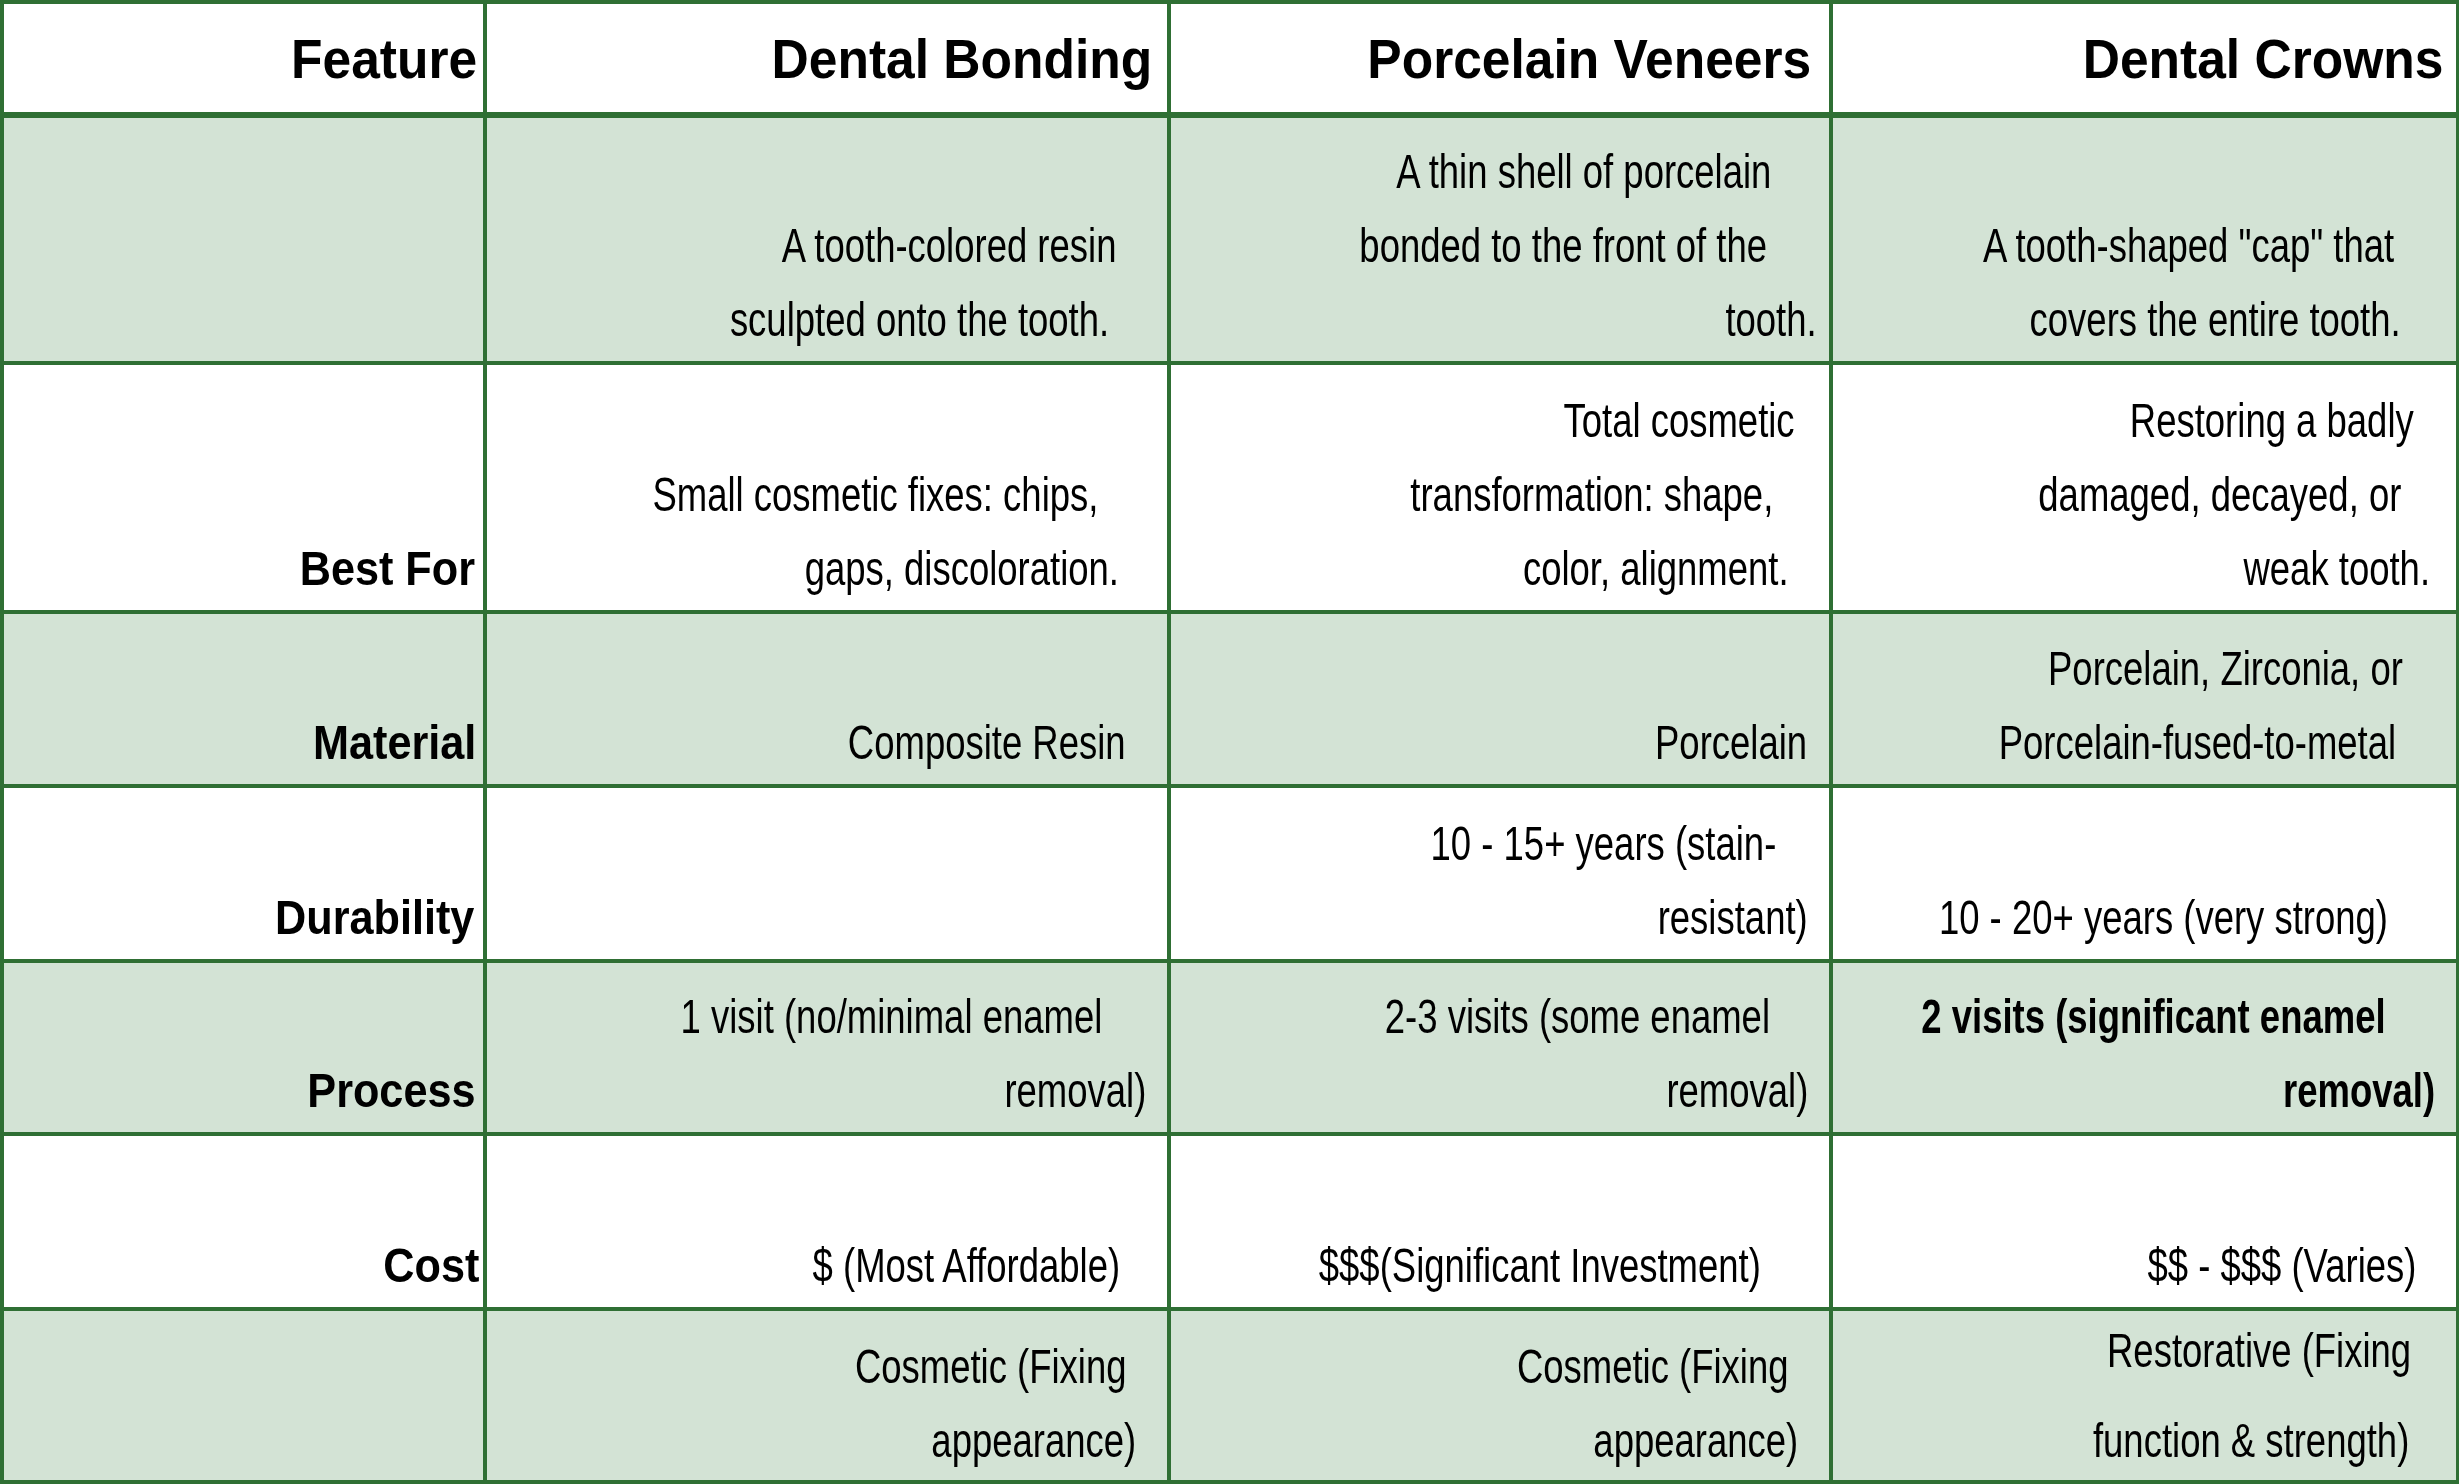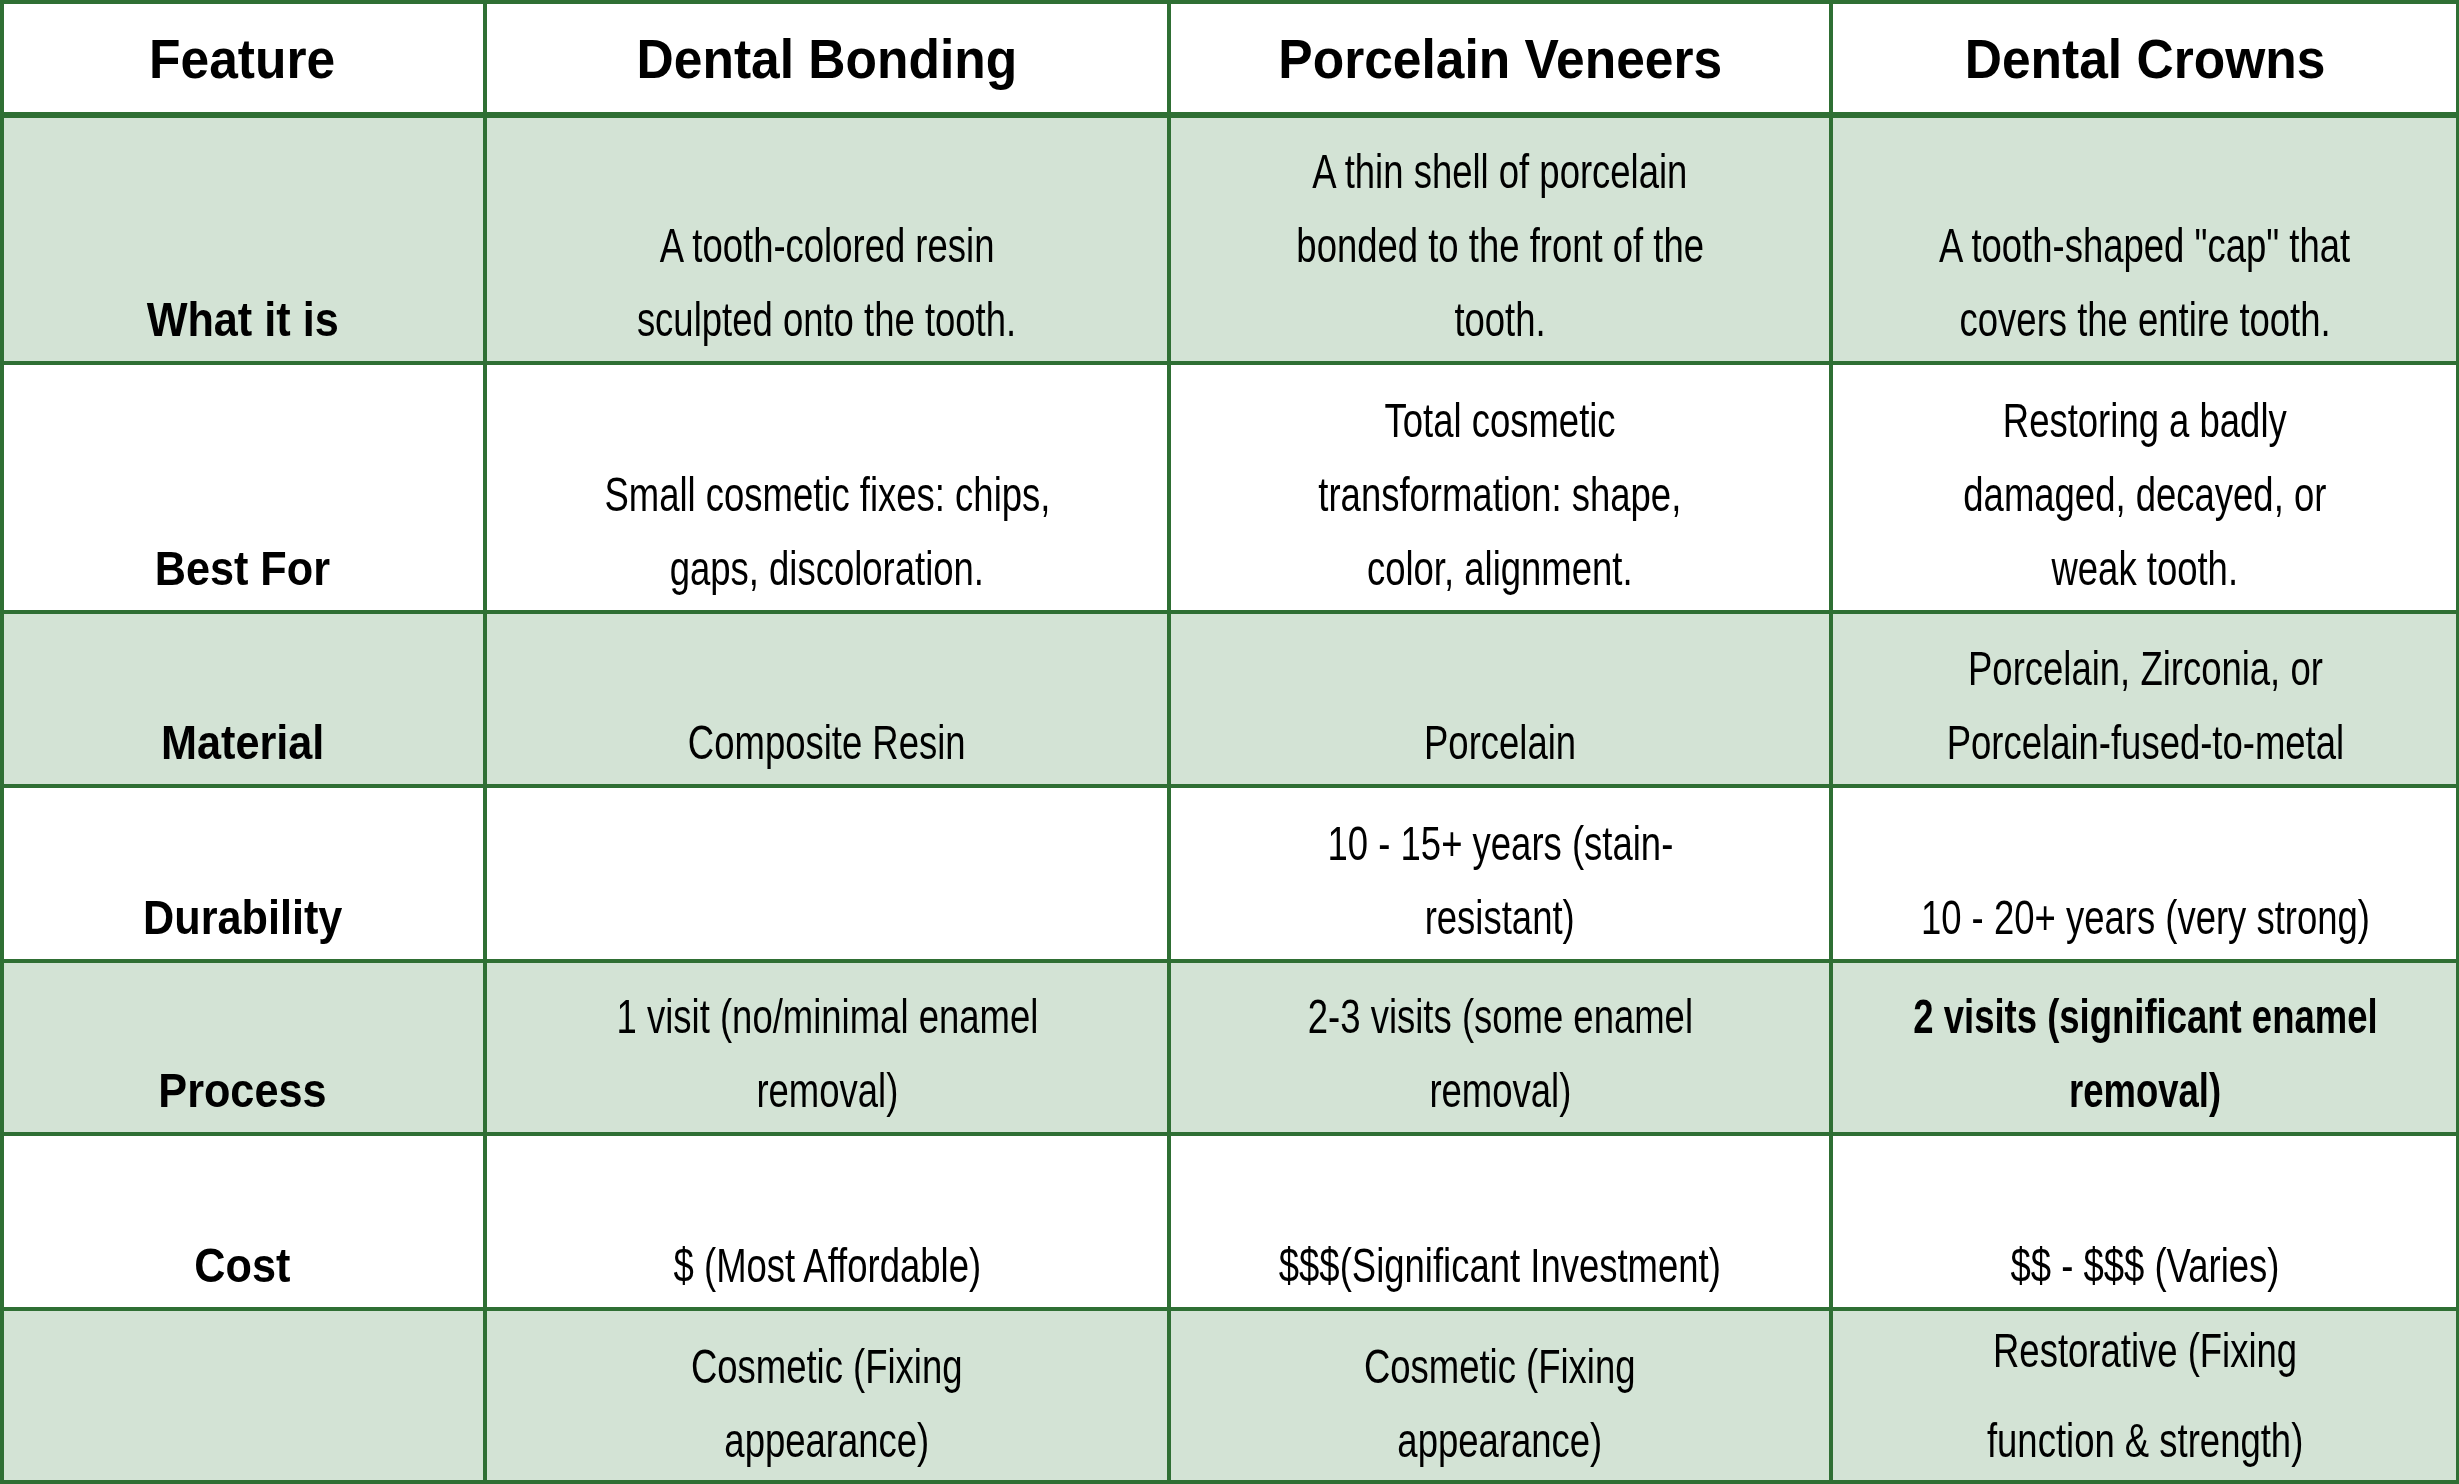--- a/index.html
+++ b/index.html
@@ -32,21 +32,21 @@
   .row.shaded { background: #d3e3d5; }
   .row.plain  { background: #ffffff; }
   .cell {
     position: absolute;
     top: 0;
     bottom: 0;
     box-sizing: border-box;
     display: flex;
     flex-direction: column;
     justify-content: flex-end;
-    align-items: center;
+    align-items: flex-end;
     overflow: visible;
     padding-bottom: 5.8px;
   }
   .line {
     display: block;
     white-space: nowrap;
     text-align: center;
     line-height: 74px;
     height: 74px;
     font-size: 48px;
@@ -99,23 +99,20 @@
         <span class="line">Dental Bonding</span>
       </div>
       <div class="cell" style="left: 1169px; width: 662px;">
         <span class="line">Porcelain Veneers</span>
       </div>
       <div class="cell" style="left: 1831px; width: 628px;">
         <span class="line">Dental Crowns</span>
       </div>
     </div>
     <div class="row shaded" style="top: 115px; height: 248px;">
-      <div class="cell label" style="left: 0px; width: 485px;">
-        <span class="line">What it is</span>
-      </div>
       <div class="cell" style="left: 485px; width: 684px;">
         <span class="line">A tooth-colored resin</span>
         <span class="line">sculpted onto the tooth.</span>
       </div>
       <div class="cell" style="left: 1169px; width: 662px;">
         <span class="line">A thin shell of porcelain</span>
         <span class="line">bonded to the front of the</span>
         <span class="line">tooth.</span>
       </div>
       <div class="cell" style="left: 1831px; width: 628px;">

